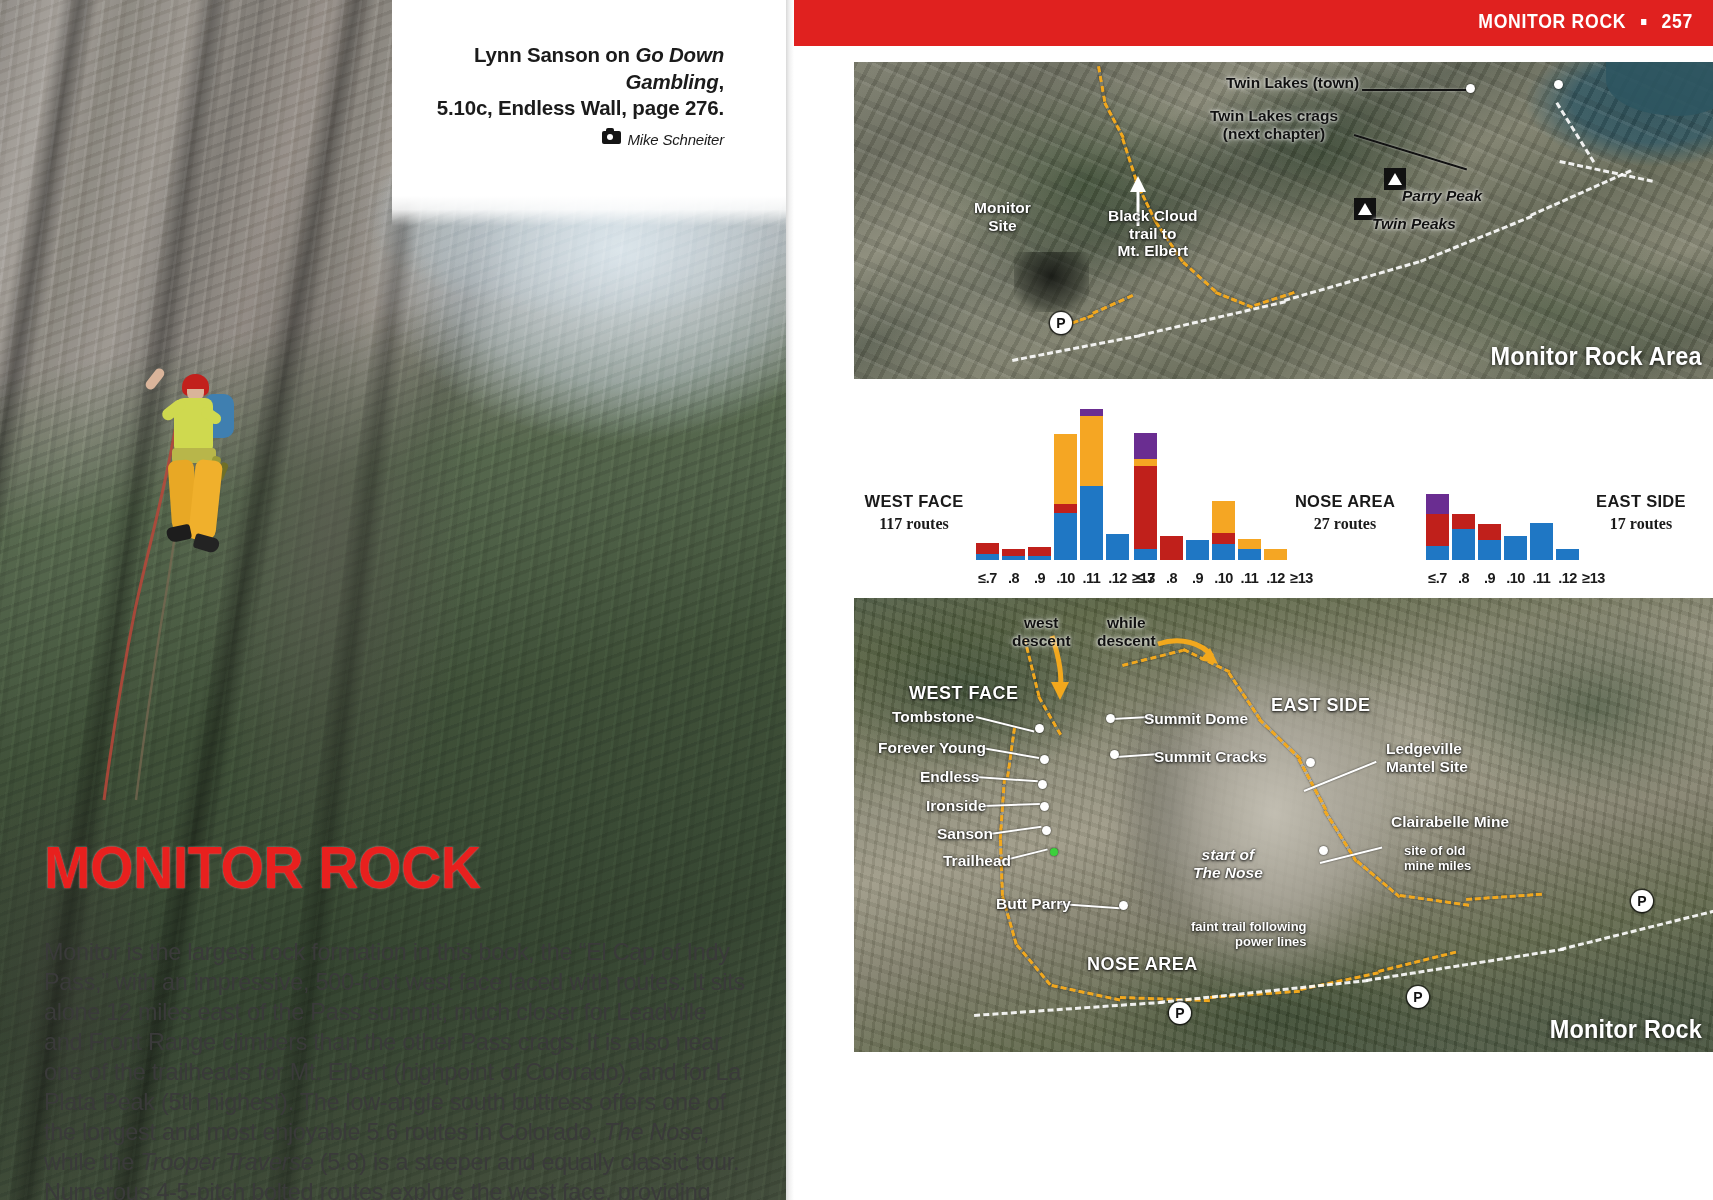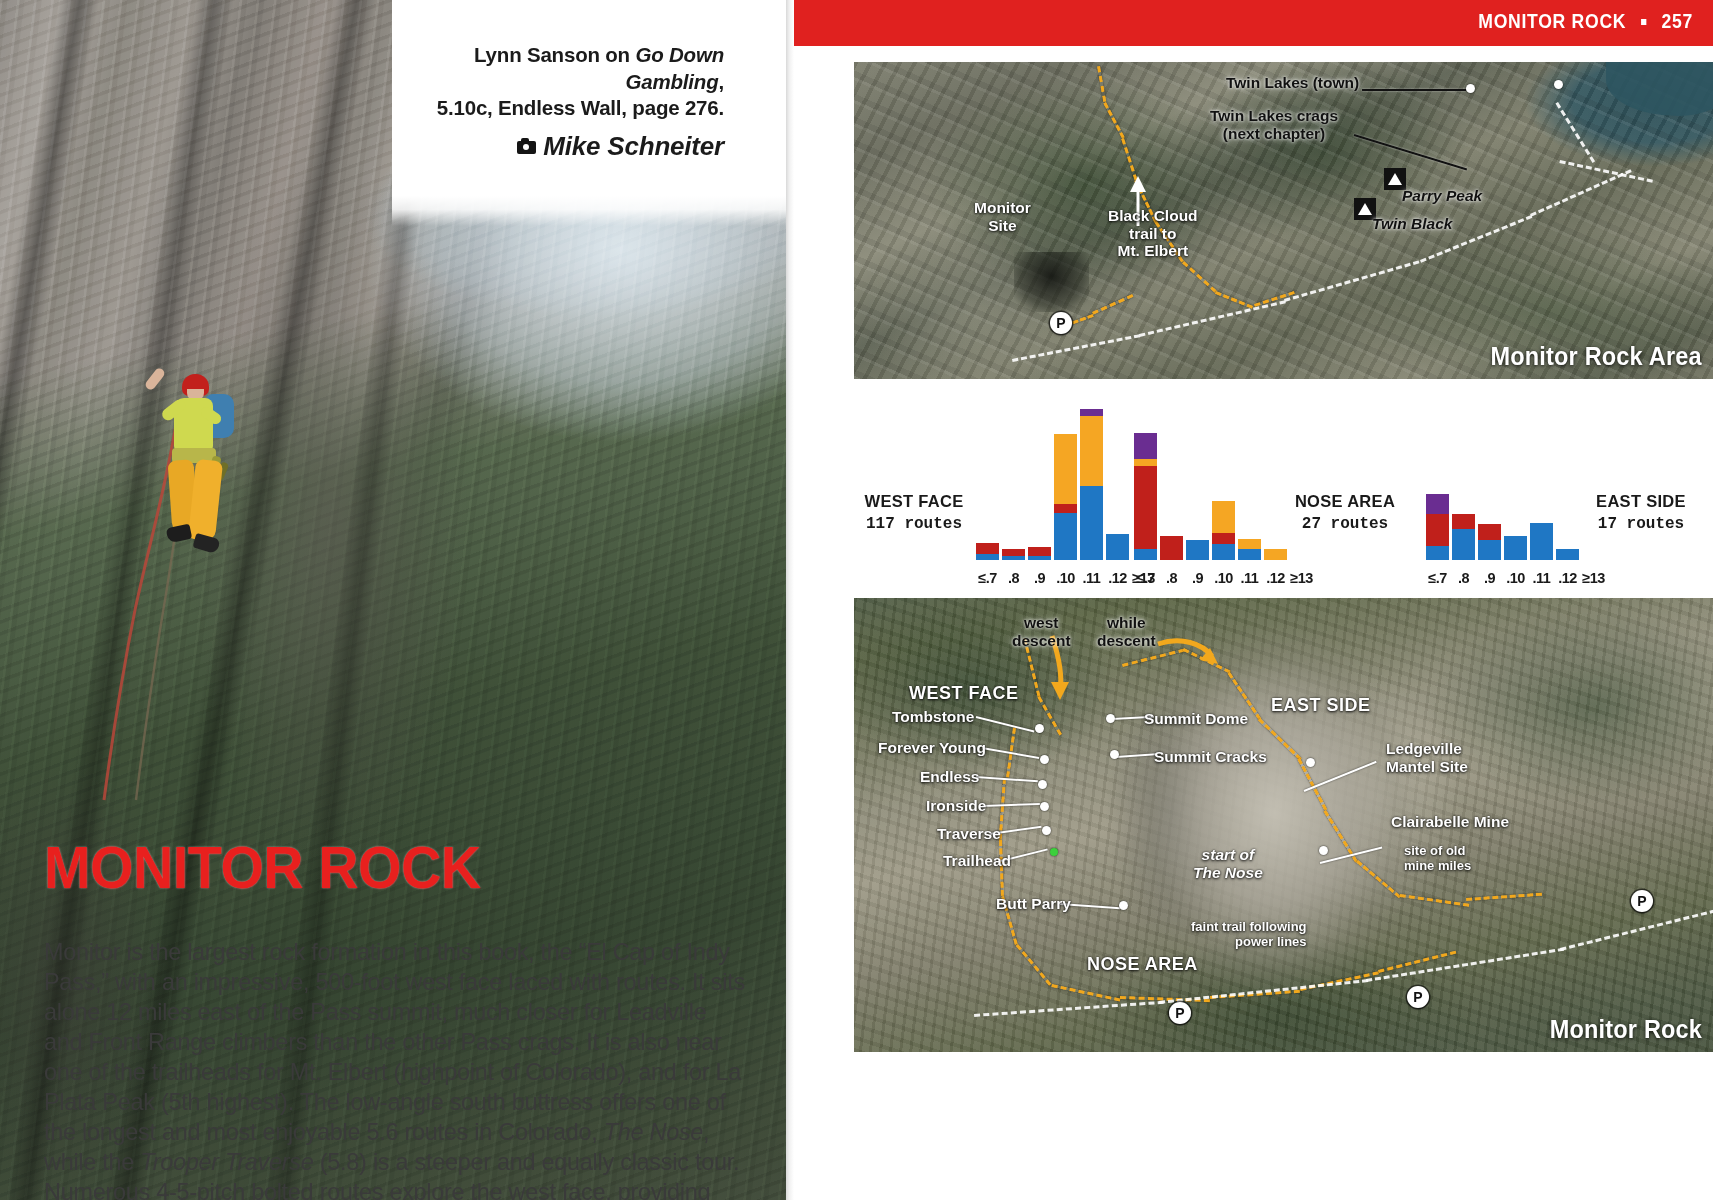--- a/index.html
+++ b/index.html
@@ -68,22 +68,22 @@
   }
 
   .photo-caption {
     position: absolute; right: 62px; top: 42px; width: 330px;
     text-align: right; line-height: 1.30;
     font-size: 20.5px; font-weight: 700; color:#1b1b1b;
     letter-spacing: -0.2px;
   }
   .photo-caption .rt { font-style: italic; margin-top: 38px; }
   .photo-caption .credit {
-    display:block; margin-top: 8px; font-style: italic; font-weight:700;
-    font-size: 26px; color:#1b1b1b;
+    display:block; margin-top: 8px; font-style: italic; font-weight:400;
+    font-size: 15px; color:#1b1b1b;
   }
   .cam-icon {
     display:inline-block; width:19px; height:13px; background:#141414;
     border-radius:2px; position:relative; margin-right:7px; vertical-align: 1px;
   }
   .cam-icon::before {
     content:""; position:absolute; left:4px; top:-3px; width:8px; height:3px;
     background:#141414; border-radius:2px 2px 0 0;
   }
   .cam-icon::after {
@@ -280,21 +280,21 @@
   }
   .chart-caption {
     position:absolute; text-align:center; line-height:1.4;
   }
   .chart-caption .cname {
     font-family:"Liberation Sans", sans-serif;
     font-size:16.5px; font-weight:700; color:#1a1a1a; letter-spacing:0.3px;
     white-space:nowrap;
   }
   .chart-caption .ccount {
-    font-family:Liberation Mono, monospace;
+    font-family:Liberation Serif, serif;
     font-size:16px; font-weight:700; color:#1a1a1a; white-space:nowrap;
   }
 </style>
 </head>
 <body>
 
 <div id="spread">
 
   <div id="left-page">
 
@@ -394,21 +394,21 @@
 
       <div class="mlabel" style="left:120px; top:137px; text-align:center;">Monitor
 Site</div>
       <div class="mlabel" style="left:254px; top:145px; text-align:center;">Black Cloud
 trail to
 Mt. Elbert</div>
       <div class="mlabel dark" style="left:372px; top:12px;">Twin Lakes (town)</div>
       <div class="mlabel dark" style="left:356px; top:45px; text-align:center;">Twin Lakes crags
 (next chapter)</div>
       <div class="mlabel dark ital" style="left:548px; top:125px;">Parry Peak</div>
-      <div class="mlabel dark ital" style="left:518px; top:153px;">Twin Black</div>
+      <div class="mlabel dark ital" style="left:518px; top:153px;">Twin Peaks</div>
 
       <div class="map-corner-label">Monitor Rock Area</div>
     </div>
 
     <div class="charts">
 
       <div class="chart" id="chart-0" style="left:0; width:270px;">
         <div class="chart-caption" style="left:0; top:98px; width:120px;">
           <div class="cname">WEST FACE</div>
           <div class="ccount">117 routes</div>
@@ -607,21 +607,21 @@
       <div class="mlabel dark" style="left:158px; top:16px;  text-align:center;">west
 descent</div>
       <div class="mlabel dark" style="left:243px; top:16px;  text-align:center;">while
 descent</div>
       <div class="mlabel red" style="left:55px;  top:85px;">WEST FACE</div>
       <div class="mlabel red" style="left:417px; top:97px;">EAST SIDE</div>
       <div class="mlabel" style="left:38px;  top:110px;">Tombstone</div>
       <div class="mlabel" style="left:24px;  top:141px;">Forever Young</div>
       <div class="mlabel" style="left:66px;  top:170px;">Endless</div>
       <div class="mlabel" style="left:72px;  top:199px;">Ironside</div>
-      <div class="mlabel" style="left:83px;  top:227px;">Traverse</div>
+      <div class="mlabel" style="left:83px;  top:227px;">Sanson</div>
       <div class="mlabel" style="left:89px;  top:254px;">Trailhead</div>
       <div class="mlabel" style="left:142px; top:297px;">Butt Parry</div>
       <div class="mlabel" style="left:290px; top:112px;">Summit Dome</div>
       <div class="mlabel" style="left:300px; top:150px;">Summit Cracks</div>
       <div class="mlabel" style="left:532px; top:142px;">Ledgeville
 Mantel Site</div>
       <div class="mlabel" style="left:531px; top:215px;margin-left:6px;">Clairabelle Mine</div>
       <div class="mlabel small" style="left:550px; top:246px;">site of old
 mine miles</div>
       <div class="mlabel ital" style="left:339px; top:248px; text-align:center;">start of

